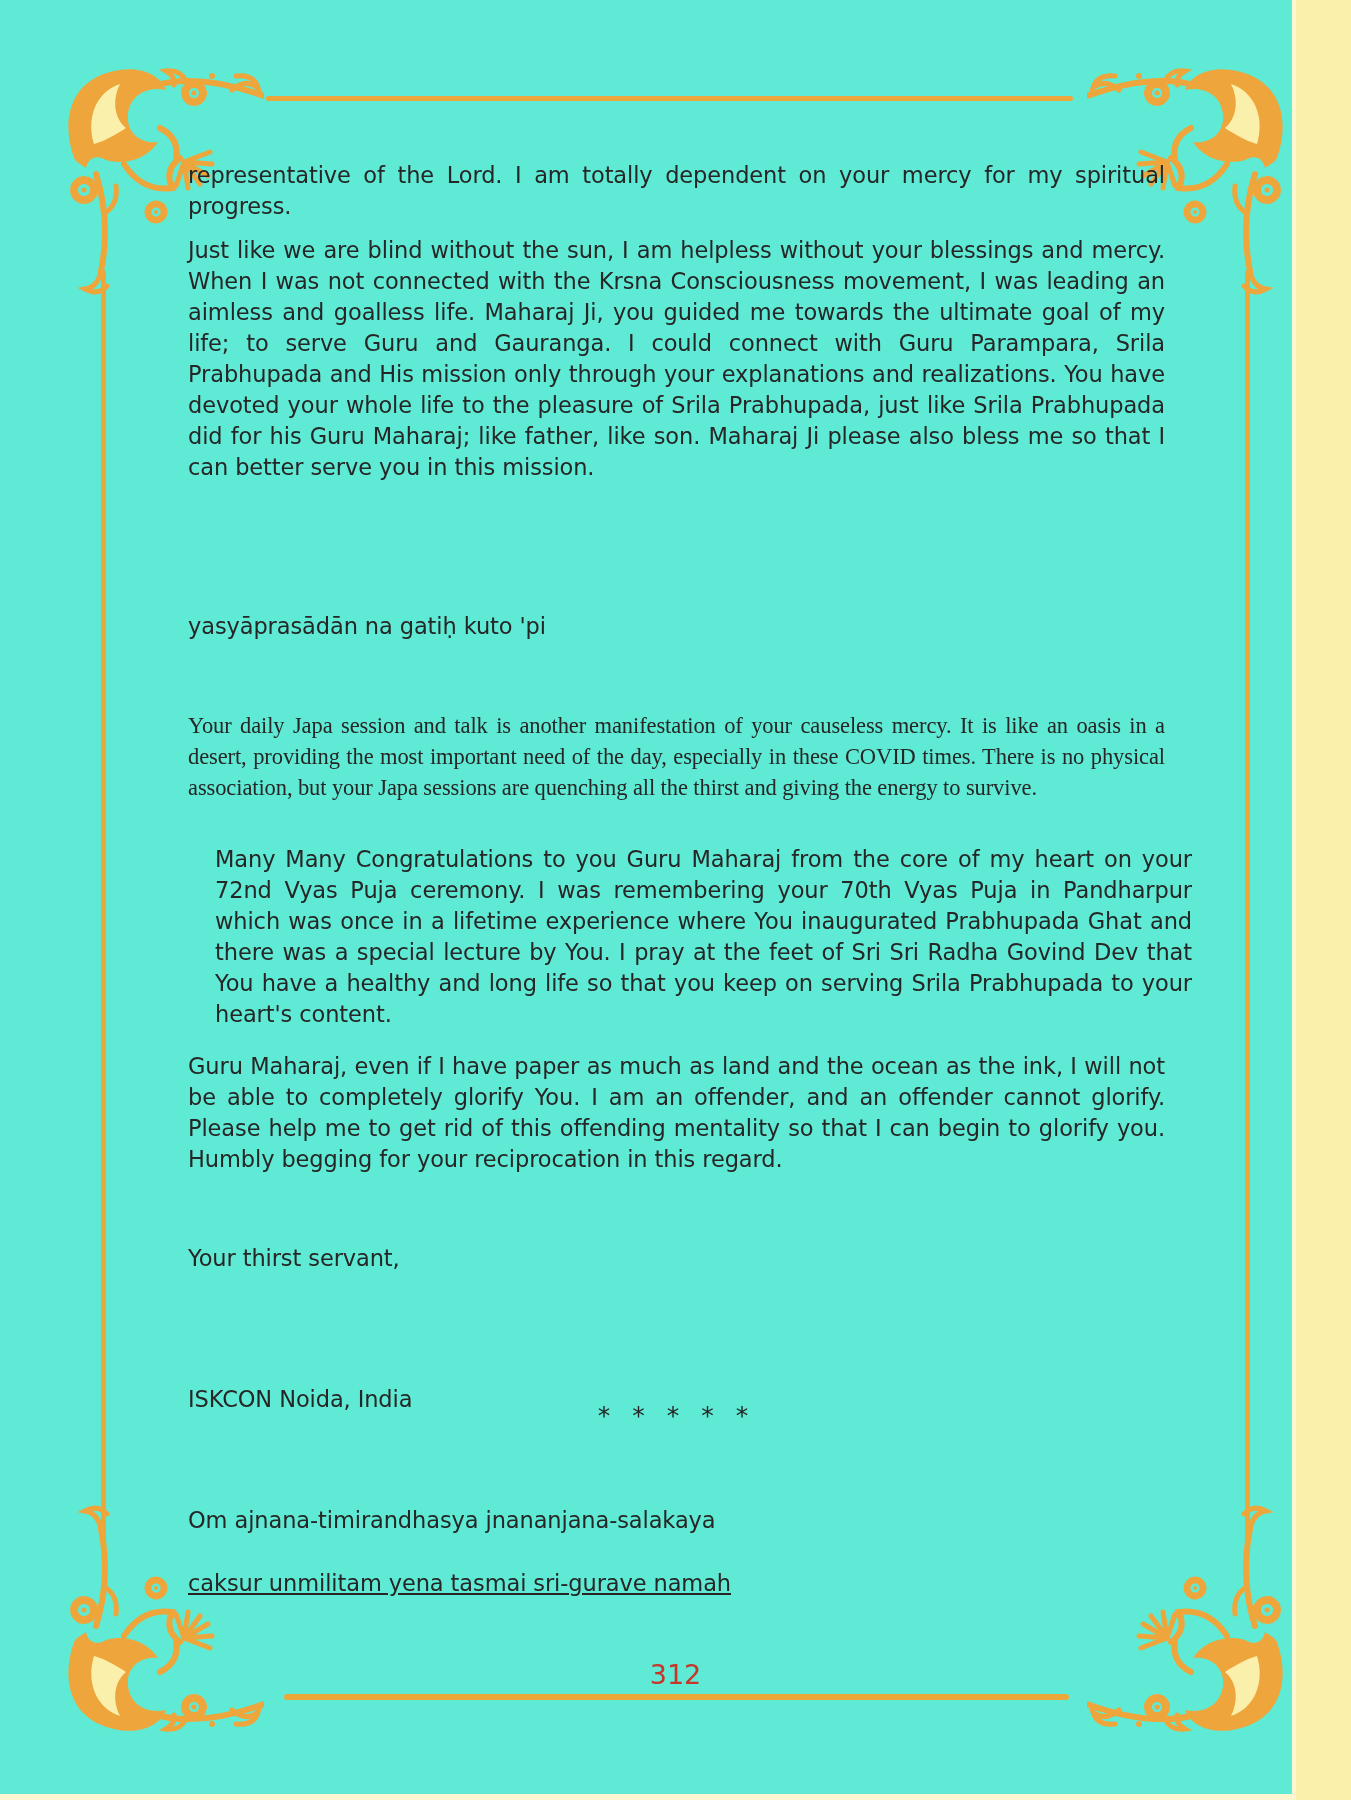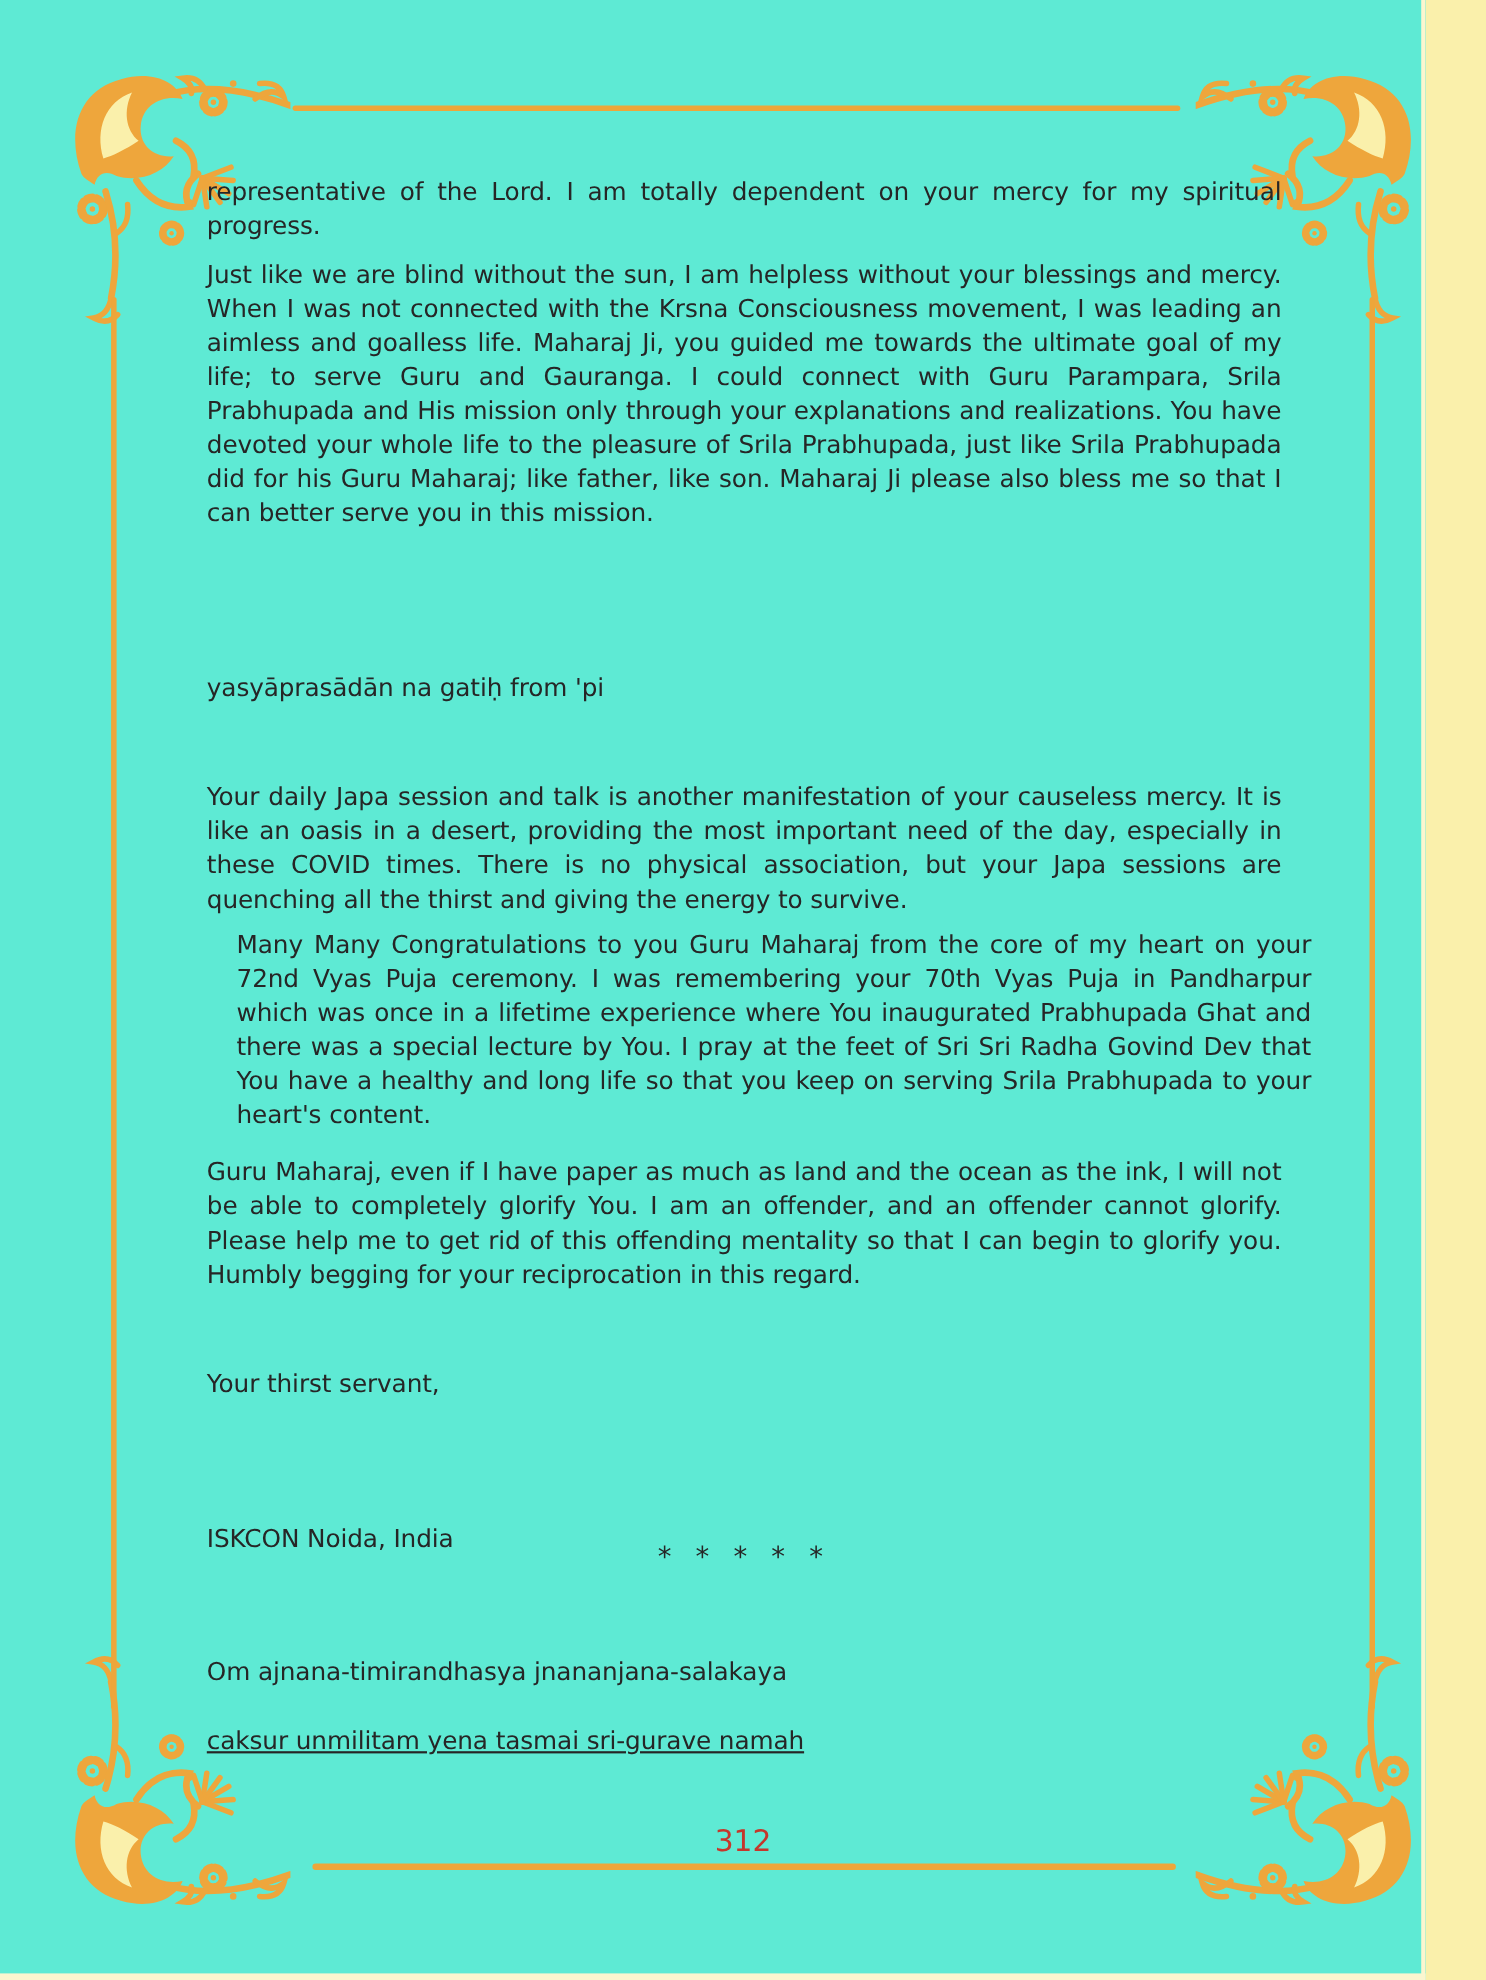--- a/index.html
+++ b/index.html
@@ -36,21 +36,21 @@
   .stars{text-align:center;font-size:25px;letter-spacing:7px;}
   .page-number{
     position:absolute;left:0;top:1660px;width:1351px;
     text-align:center;color:#C5372B;font-size:27px;line-height:30px;
   }
   
   .b-p1{top:160px;}
   .b-p2{top:235px;}
   .b-v1{top:563px;}
   .b-v2{top:611px;}
-  .b-p3{top:710px;}
+  .b-p3{top:710px;font-family:Liberation Serif, serif;}
   .b-p4{top:844px;margin-left:27px;}
   .b-p5{top:1051px;}
   .b-sig1{top:1243px;}
   .b-sig2{top:1306px;}
   .b-sig3{top:1369px;margin-top:15px;}
   .b-stars{top:1400px;}
   .b-m1{top:1505px;}
   .b-m2{top:1568px;text-decoration:underline;}
 </style>
 </head>
@@ -111,21 +111,21 @@
     </svg>
 
   <div class="gold-line line-top"></div>
   <div class="gold-line line-bottom"></div>
   <div class="gold-line line-left"></div>
   <div class="gold-line line-right"></div>
 
   <div class="block para b-p1">representative of the Lord. I am totally dependent on your mercy for my spiritual progress.</div>
   <div class="block para b-p2">Just like we are blind without the sun, I am helpless without your blessings and mercy. When I was not connected with the Krsna Consciousness movement, I was leading an aimless and goalless life. Maharaj Ji, you guided me towards the ultimate goal of my life; to serve Guru and Gauranga. I could connect with Guru Parampara, Srila Prabhupada and His mission only through your explanations and realizations. You have devoted your whole life to the pleasure of Srila Prabhupada, just like Srila Prabhupada did for his Guru Maharaj; like father, like son. Maharaj Ji please also bless me so that I can better serve you in this mission.</div>
 
-  <div class="block verse-line b-v2">yasyāprasādān na gatiḥ from 'pi</div>
+  <div class="block verse-line b-v2">yasyāprasādān na gatiḥ kuto 'pi</div>
 
   <div class="block para b-p3">Your daily Japa session and talk is another manifestation of your causeless mercy. It is like an oasis in a desert, providing the most important need of the day, especially in these COVID times. There is no physical association, but your Japa sessions are quenching all the thirst and giving the energy to survive.</div>
   <div class="block para b-p4">Many Many Congratulations to you Guru Maharaj from the core of my heart on your 72nd Vyas Puja ceremony. I was remembering your 70th Vyas Puja in Pandharpur which was once in a lifetime experience where You inaugurated Prabhupada Ghat and there was a special lecture by You. I pray at the feet of Sri Sri Radha Govind Dev that You have a healthy and long life so that you keep on serving Srila Prabhupada to your heart's content.</div>
   <div class="block para b-p5">Guru Maharaj, even if I have paper as much as land and the ocean as the ink, I will not be able to completely glorify You. I am an offender, and an offender cannot glorify. Please help me to get rid of this offending mentality so that I can begin to glorify you. Humbly begging for your reciprocation in this regard.</div>
 
   <div class="block sig-line b-sig1">Your thirst servant,</div>
   <div class="block sig-line b-sig3">ISKCON Noida, India</div>
 
   <div class="block stars b-stars">* * * * *</div>
 

